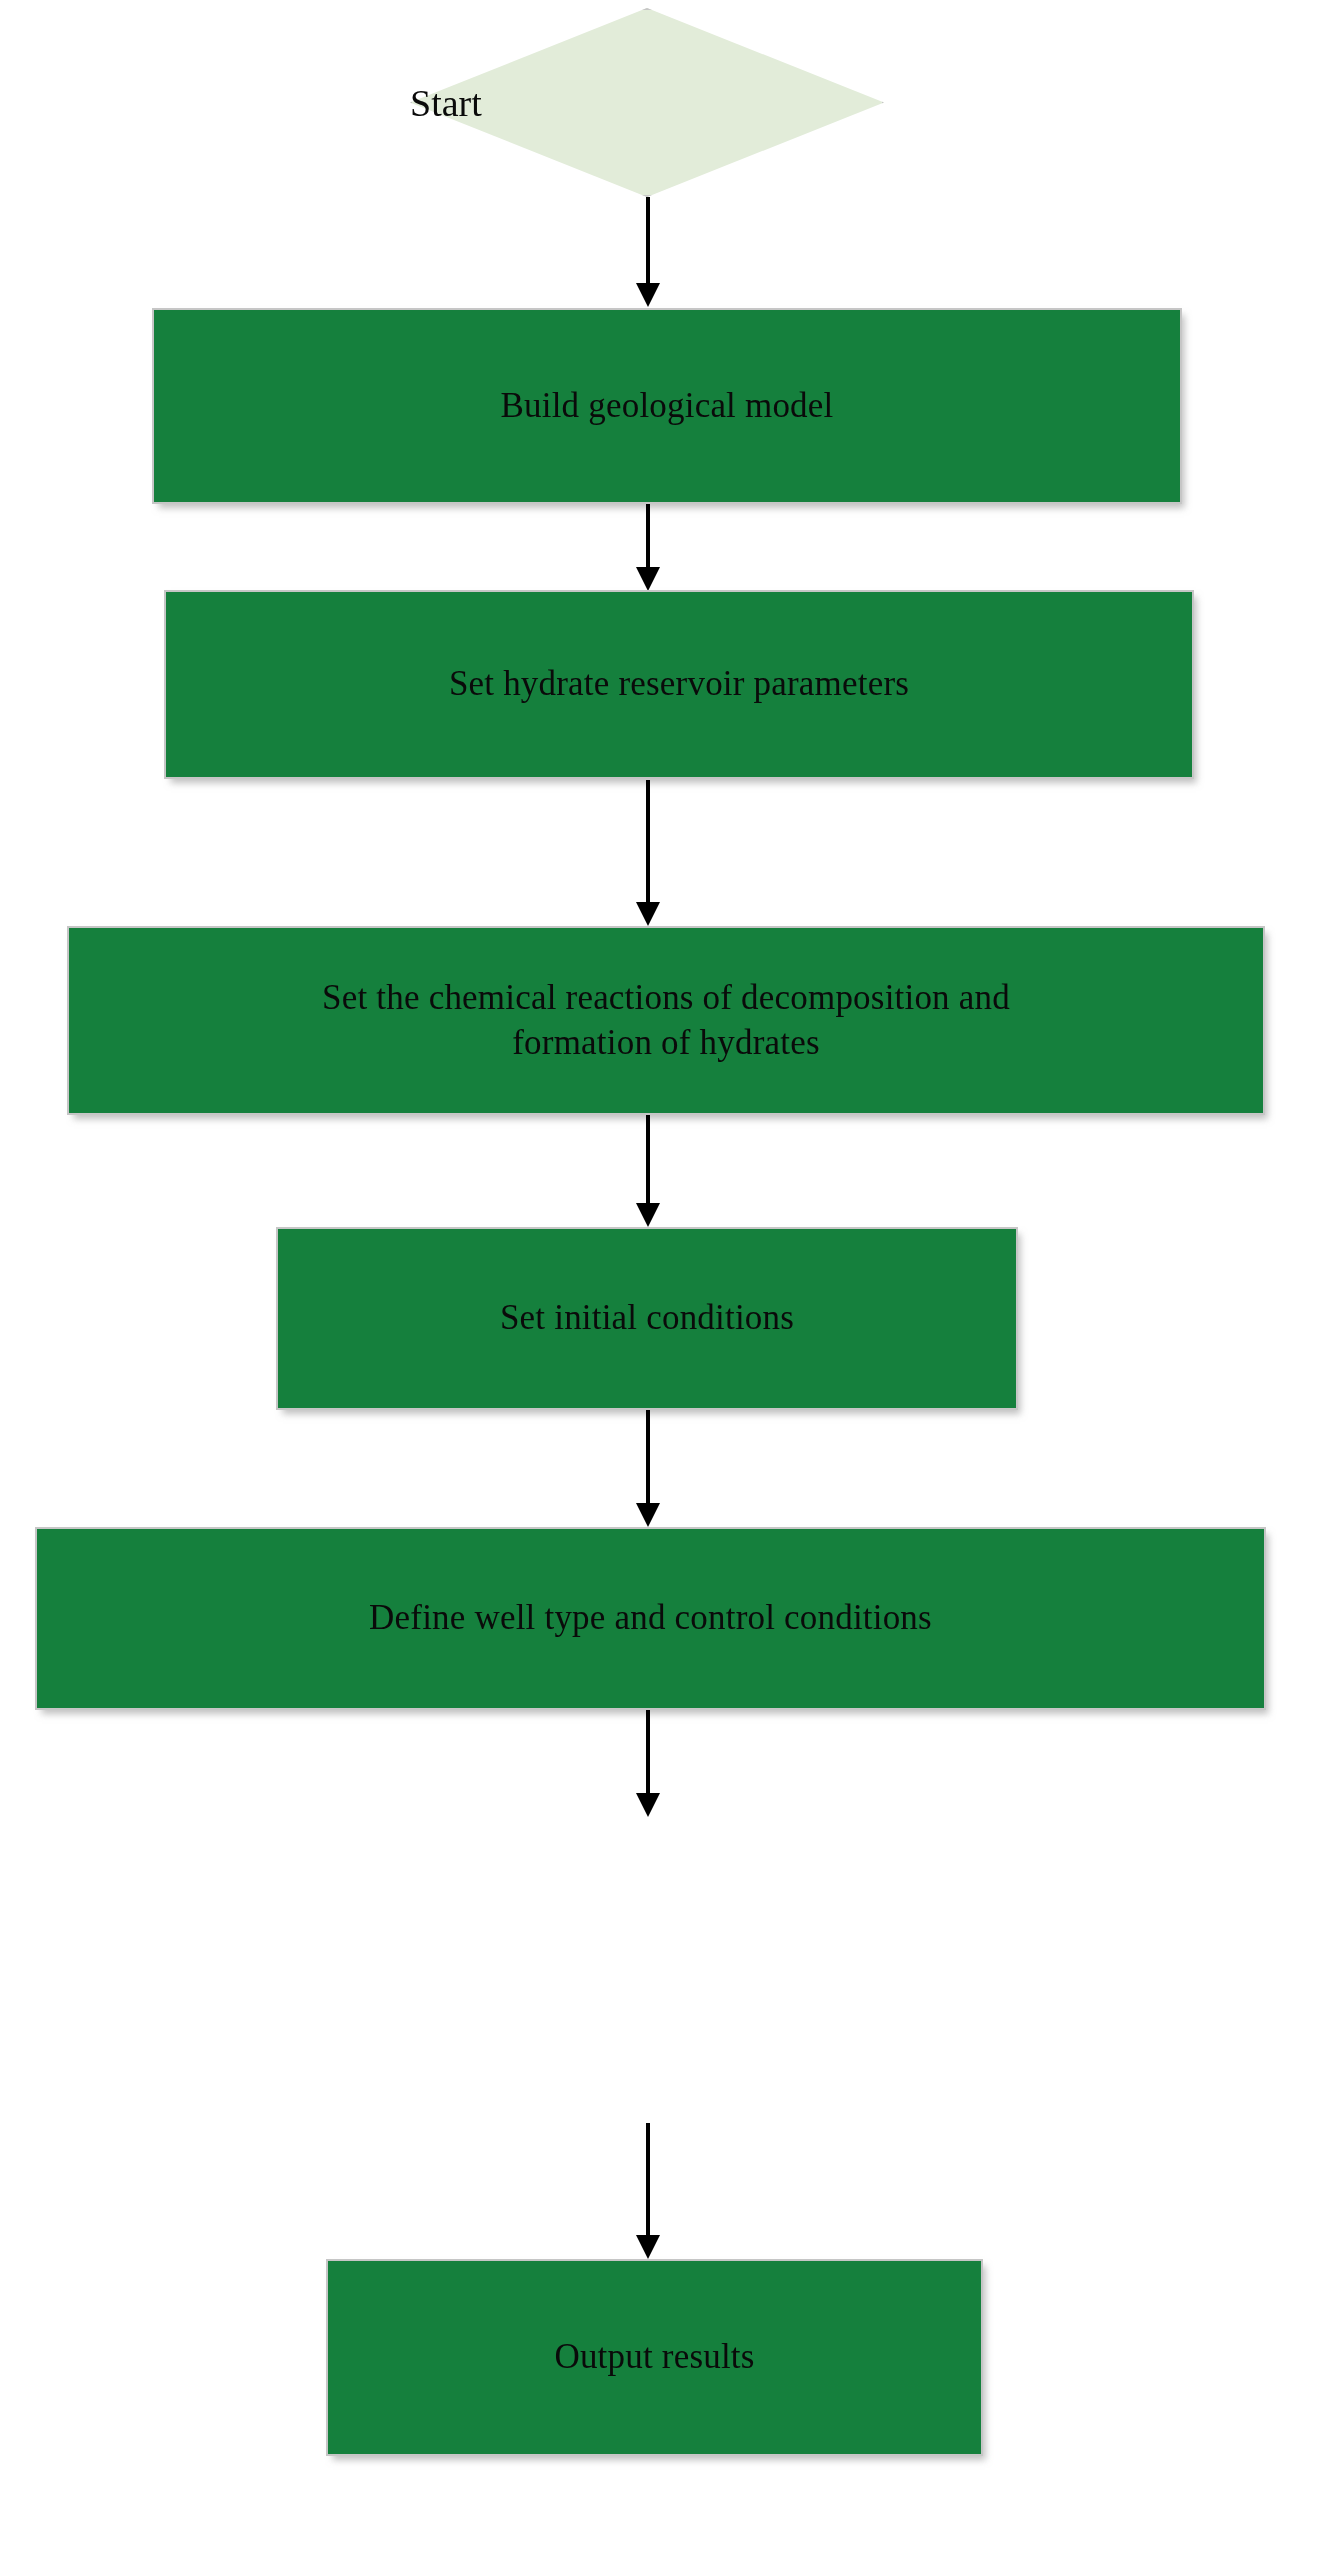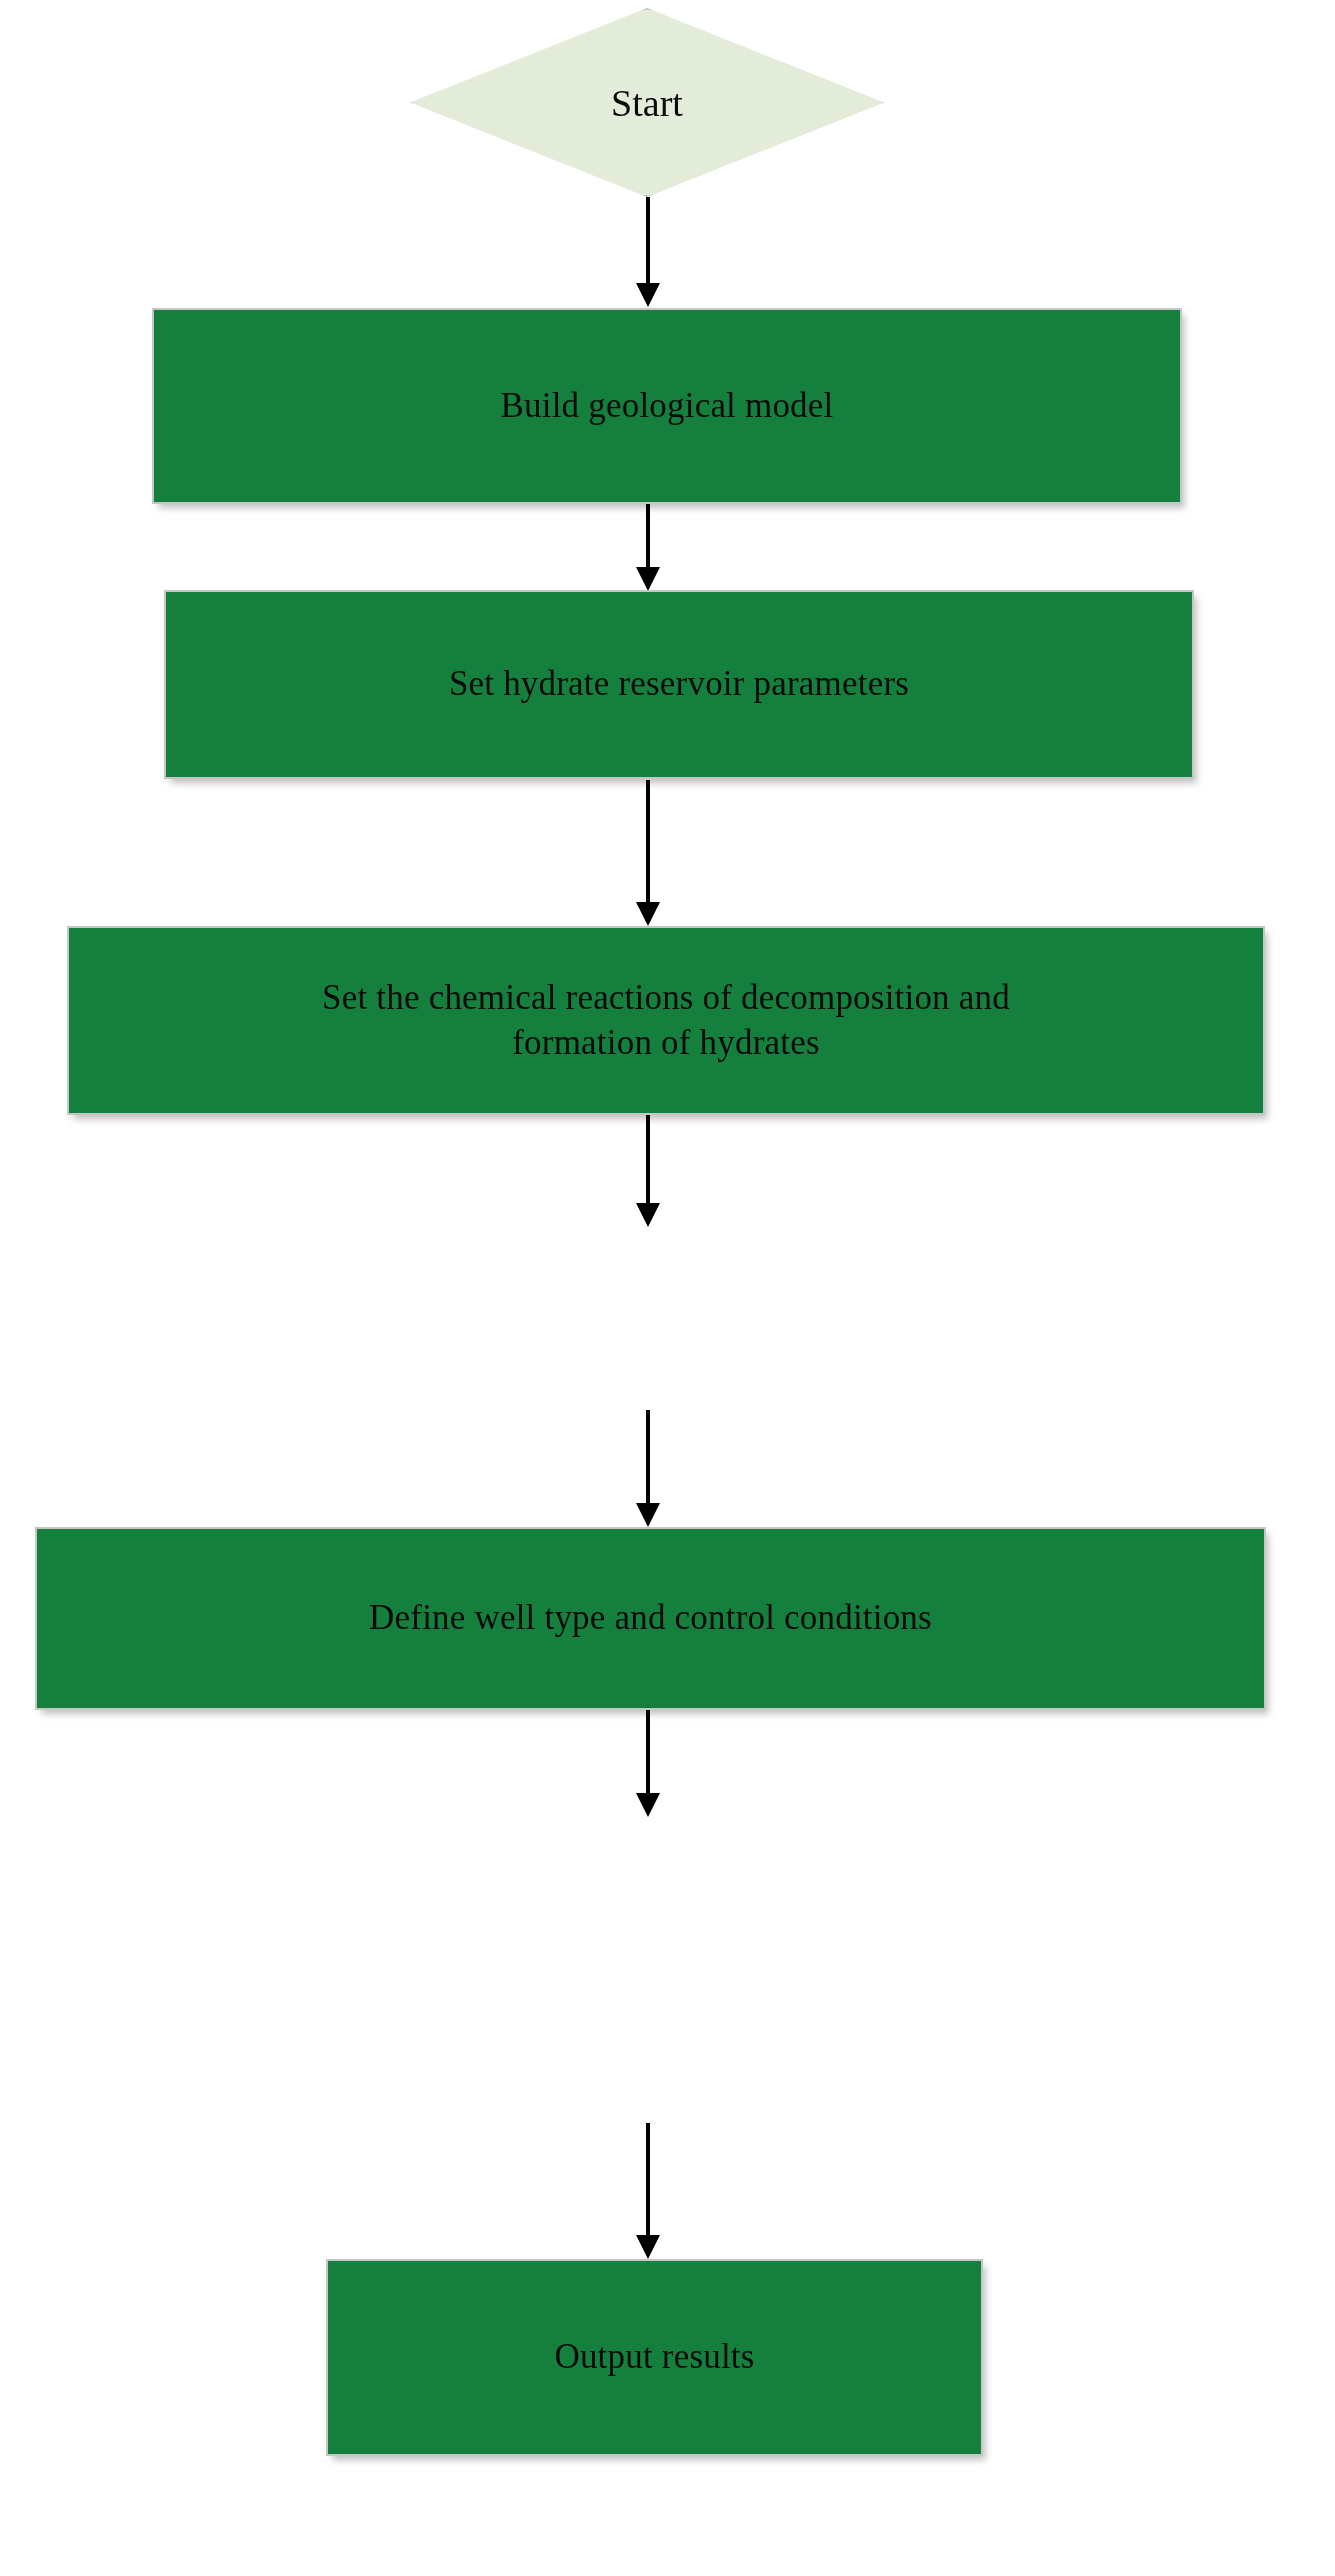--- a/index.html
+++ b/index.html
@@ -38,21 +38,21 @@
     padding: 0 20.5px;
     font-size: 35px;
     letter-spacing: 0.2px;
   }
 
   
   .diamond-wrap {
     position: absolute;
     display: flex;
     align-items: center;
-    justify-content: center;
+    justify-content: flex-start;
   }
   .diamond-shape {
     position: absolute;
     inset: 0;
     background: #e2ecd9;
     border: 2.4px solid #c6c6c6;
     box-sizing: border-box;
     -webkit-clip-path: polygon(50% 0%, 100% 50%, 50% 100%, 0% 50%);
     clip-path: polygon(50% 0%, 100% 50%, 50% 100%, 0% 50%);
   }
@@ -137,20 +137,23 @@
       <span>Set the chemical reactions of decomposition and</span><br>
       <span>formation of hydrates</span>
     </div>
   </div>
 
   <div class="connector" style="left:636px; top:1115px; width:24px; height:112px;">
     <div class="stem" style="height:90px;"></div>
     <div class="head"></div>
   </div>
 
+  <div class="node box" style="left:276px; top:1227px; width:742px; height:183px;">
+    <div class="label">Set initial conditions</div>
+  </div>
 
   <div class="connector" style="left:636px; top:1410px; width:24px; height:117px;">
     <div class="stem" style="height:95px;"></div>
     <div class="head"></div>
   </div>
 
   <div class="node box" style="left:35px; top:1527px; width:1231px; height:183px;">
     <div class="label">Define well type and control conditions</div>
   </div>
 

